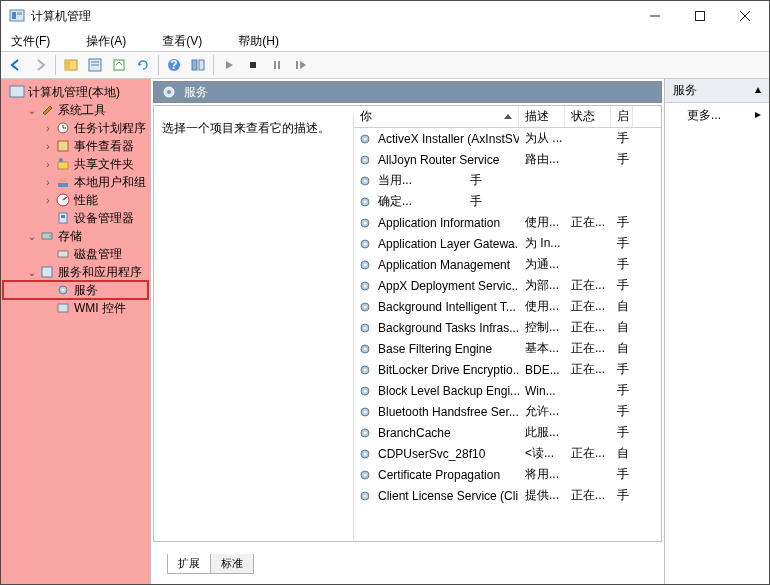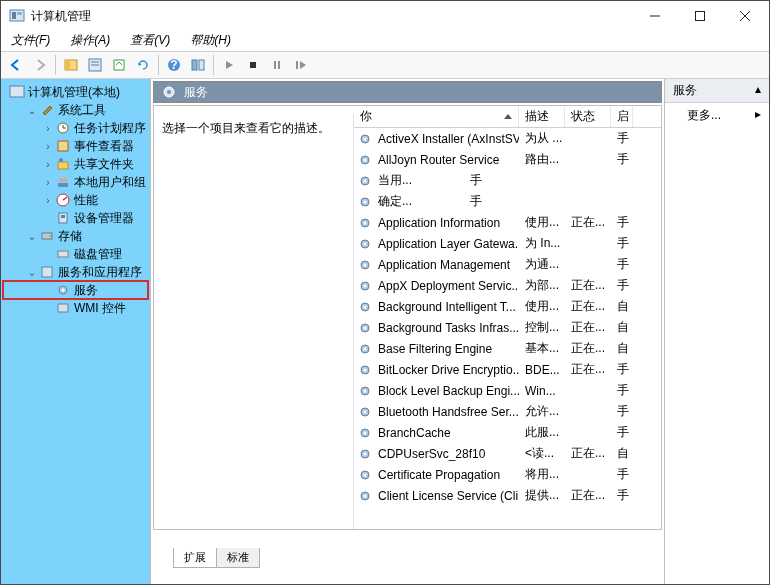--- a/index.html
+++ b/index.html
@@ -3,30 +3,30 @@
 <meta charset="utf-8">
 <style>
 * { margin: 0; padding: 0; box-sizing: border-box; font-family: "Microsoft YaHei", "Segoe UI", sans-serif; font-size: 12px; }
 body { background: #fff; width: 770px; height: 585px; overflow: hidden; border: 1px solid #4a4a4a; }
 
 .titlebar { height: 30px; display: flex; align-items: center; padding: 0 2px 0 8px; background: #fff; }
 .titlebar .icon { width: 16px; height: 16px; margin-right: 6px; }
 .titlebar .title { flex: 1; }
 .winbtn { width: 45px; height: 28px; display: flex; align-items: center; justify-content: center; }
 
-.menubar { height: 20px; display: flex; align-items: flex-end; padding: 0 4px; gap: 8px; font-style: italic; }
+.menubar { height: 20px; display: flex; align-items: flex-start; padding: 0 4px; gap: 24px; }
 .menubar span { padding: 2px 6px; }
 
 .toolbar { height: 28px; display: flex; align-items: center; padding: 2px 4px; gap: 2px; border-top: 1px solid #d0d0d0; border-bottom: 1px solid #d0d0d0; background: #f8f8f8; }
 .tbtn { width: 22px; height: 22px; display: flex; align-items: center; justify-content: center; border: 1px solid transparent; }
 .tsep { width: 1px; height: 20px; background: #c8c8c8; margin: 0 2px; }
 
 .main { display: flex; height: calc(100% - 78px); }
 
-.tree { width: 150px; border-right: 1px solid #c0c0c0; padding: 4px 2px; overflow: hidden; background: #7dd3fc; }
+.tree { width: 150px; border-right: 1px solid #c0c0c0; padding: 4px 2px; overflow: hidden; background: #fca5a5; }
 .tree-row { display: flex; align-items: center; height: 18px; padding: 1px 0; white-space: nowrap; cursor: default; }
 .tree-row .exp { width: 14px; text-align: center; color: #555; font-size: 10px; }
 .tree-row .ticon { width: 16px; height: 16px; margin-right: 3px; display: flex; align-items: center; justify-content: center; }
 .tree-row.selected { outline: 2px solid #d03030; outline-offset: -1px; }
 .indent1 { padding-left: 6px; }
 .indent2 { padding-left: 22px; }
 .indent3 { padding-left: 38px; }
 
 .center { flex: 1; display: flex; flex-direction: column; border-right: 1px solid #c0c0c0; }
 .svc-header { background: #7b92a8; color: #fff; height: 22px; display: flex; align-items: center; padding: 0 8px; gap: 8px; border: 1px solid #888; margin: 2px; }
@@ -35,21 +35,21 @@
 .svc-list { flex: 1; overflow: hidden; position: relative; }
 .cols { display: flex; height: 22px; border-bottom: 1px solid #d0d0d0; background: #fff; }
 .col { padding: 3px 6px; border-right: 1px solid #e8e8e8; display: flex; align-items: center; position: relative; }
 .col.sorted::after { content: ''; position: absolute; right: 6px; width: 0; height: 0; border-left: 4px solid transparent; border-right: 4px solid transparent; border-bottom: 5px solid #555; }
 .c-name { width: 165px; } .c-desc { width: 46px; } .c-state { width: 46px; } .c-start { width: 22px; }
 .rows { overflow-y: scroll; height: calc(100% - 22px); }
 .row { display: flex; height: 21px; align-items: center; }
 .row .cell { padding: 2px 6px; white-space: nowrap; overflow: hidden; }
 .row .ricon { width: 14px; height: 14px; margin-left: 4px; }
 
-.tabs { height: 22px; display: flex; align-items: flex-end; padding-left: 6px; margin: 16px; }
+.tabs { height: 22px; display: flex; align-items: flex-end; padding-left: 6px; margin: 10px; }
 .tab { padding: 2px 10px; border: 1px solid #b0b0b0; border-top: none; background: #f0f0f0; margin-right: -1px; font-size: 11px; }
 .tab.active { background: #fff; }
 
 .actions { width: 104px; background: #fff; }
 .act-hdr { background: #f0f0f0; padding: 4px 8px; border-bottom: 1px solid #d0d0d0; font-weight: 500; }
 .act-section { background: #eaeef3; padding: 3px 8px; display: flex; justify-content: space-between; border-bottom: 1px solid #d0d0d0; }
 .act-item { padding: 4px 8px 4px 22px; display: flex; justify-content: space-between; }
 
 ::-webkit-scrollbar { width: 16px; }
 ::-webkit-scrollbar-track { background: #f0f0f0; }

